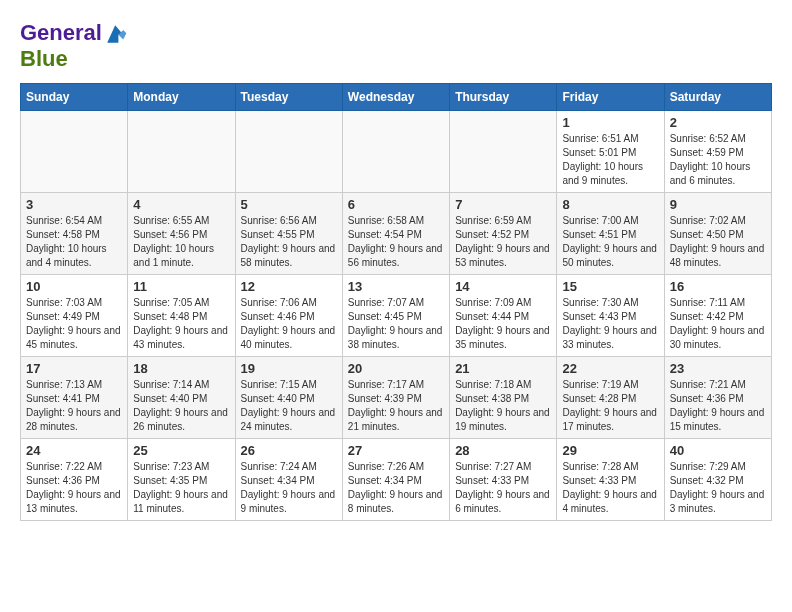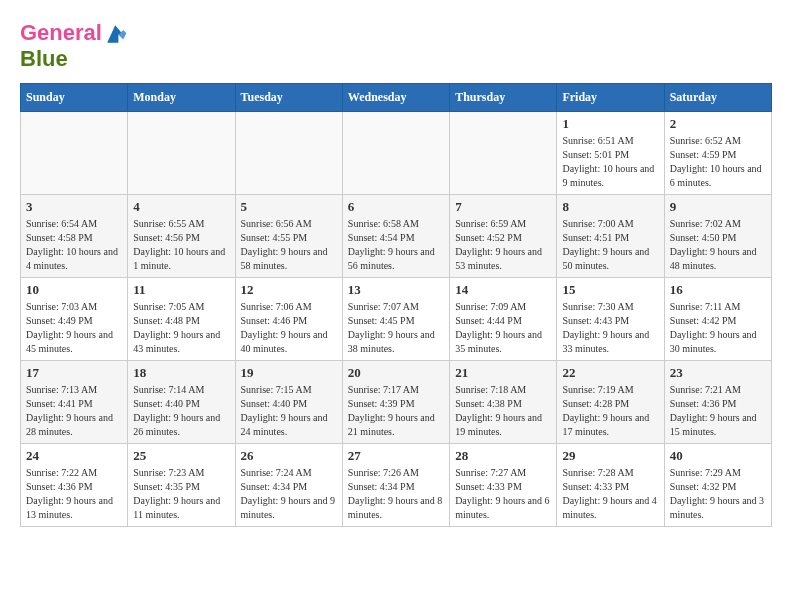--- a/index.html
+++ b/index.html
@@ -29,21 +29,20 @@
       color: #333;
     }
     .location {
       font-size: 15px;
       color: #555;
     }
     table {
       width: 100%;
       border-collapse: collapse;
       font-size: 11px;
-      font-family: Liberation Serif, serif;
     }
     th {
       background-color: #2a6db5;
       color: #fff;
       padding: 6px 5px;
       text-align: left;
       font-size: 12px;
       font-weight: bold;
     }
     td {
@@ -76,21 +75,21 @@
     }
   </style>
 </head>
 <body>
 
 <div class="header">
   <div class="logo">
     <div>
   <div style="display:flex;align-items:center;">
     <div style="font-size:22px;font-weight:bold;line-height:1.2;">
-      <span style="color:#ec4899;text-align:right;">General</span><svg style="width:24px;height:24px;margin:0 2px;vertical-align:middle;" viewBox="0 0 30 30">
+      <span style="color:#4c1d95;text-align:right;">General</span><svg style="width:24px;height:24px;margin:0 2px;vertical-align:middle;" viewBox="0 0 30 30">
               <polygon points="4,26 14,4 24,16 18,16 18,26" fill="#1a6eb5"></polygon>
               <polygon points="18,16 24,10 28,14 24,22" fill="#5599d5"></polygon>
             </svg><br>
       <span style="color:#4d7c0f;">Blue</span>
     </div>
   </div>
 </div>
   </div>
   <div class="title-block">
     <div class="month-title"></div>

